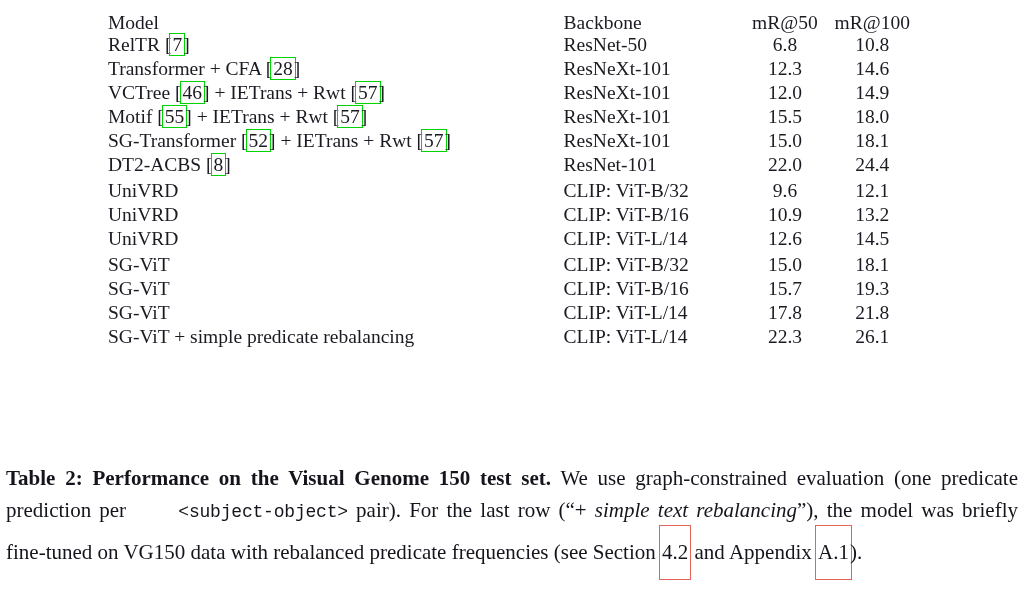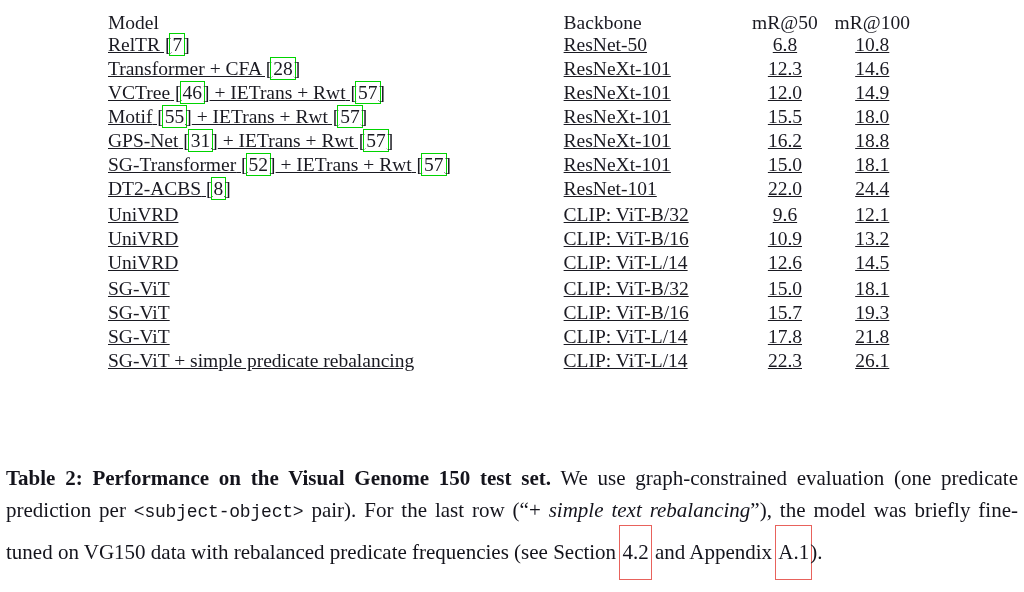--- a/index.html
+++ b/index.html
@@ -46,21 +46,20 @@
 
   .hdr td {
     padding-top: 9px;
     padding-bottom: 9px;
     font-size: 19.5px;
   }
   .row td {
     padding-top: 3px;
     padding-bottom: 3px;
     height: 24px;
-    text-decoration: underline;
   }
   .sec-pad-top td { padding-top: 9px; }
   .sec-pad-bot td { padding-bottom: 9px; }
 
   .c-model    { width: 452px; text-align: left; padding-right: 8px !important; white-space: nowrap; }
   .c-backbone { width: 180px; text-align: left;  white-space: nowrap; }
   .c-m50      { width: 88px;  text-align: center; white-space: nowrap; }
   .c-m100     { width: 88px;  text-align: center; white-space: nowrap; }
 
   .bold { font-weight: bold; }
@@ -86,20 +85,21 @@
     line-height: 1.52;
     text-align: justify;
     text-justify: inter-word;
     color: #14141c;
   }
   .caption i { font-style: italic; }
   .mono {
     font-family: "Liberation Mono", "DejaVu Sans Mono", monospace;
     font-size: 18px;
     letter-spacing: -0.2px;
+    margin-left: 44px;
   }
   .refbox {
     display: inline-block;
     padding: 15px 1px;
     outline: 1.6px solid #e8625c;
     outline-offset: 1px;
     line-height: 1.02;
   }
 </style>
 </head>
@@ -140,26 +140,20 @@
             <td class="c-m50">12.0</td>
             <td class="c-m100">14.9</td>
           </tr>
           <tr class="row">
             <td class="c-model"><span>Motif</span><span class="cit"><span> [</span><span class="num">55</span><span>]</span></span><span> + IETrans + Rwt</span><span class="cit"><span> [</span><span class="num">57</span><span>]</span></span></td>
             <td class="c-backbone">ResNeXt-101</td>
             <td class="c-m50">15.5</td>
             <td class="c-m100">18.0</td>
           </tr>
           <tr class="row">
-            <td class="c-model"><span>GPS-Net</span><span class="cit"><span> [</span><span class="num">31</span><span>]</span></span><span> + IETrans + Rwt</span><span class="cit"><span> [</span><span class="num">57</span><span>]</span></span></td>
-            <td class="c-backbone">ResNeXt-101</td>
-            <td class="c-m50">16.2</td>
-            <td class="c-m100">18.8</td>
-          </tr>
-          <tr class="row">
             <td class="c-model"><span>SG-Transformer</span><span class="cit"><span> [</span><span class="num">52</span><span>]</span></span><span> + IETrans + Rwt</span><span class="cit"><span> [</span><span class="num">57</span><span>]</span></span></td>
             <td class="c-backbone">ResNeXt-101</td>
             <td class="c-m50">15.0</td>
             <td class="c-m100">18.1</td>
           </tr>
           <tr class="row sec-pad-bot">
             <td class="c-model"><span>DT2-ACBS</span><span class="cit"><span> [</span><span class="num">8</span><span>]</span></span></td>
             <td class="c-backbone">ResNet-101</td>
             <td class="c-m50">22.0</td>
             <td class="c-m100">24.4</td>

